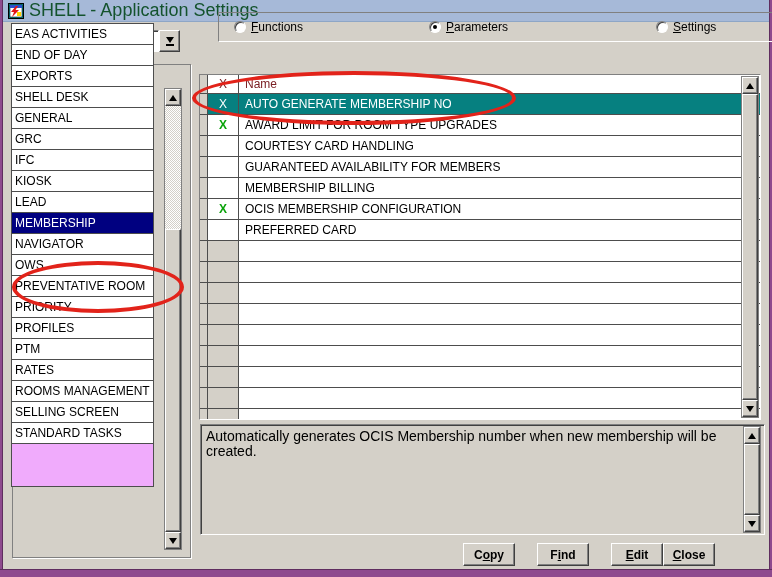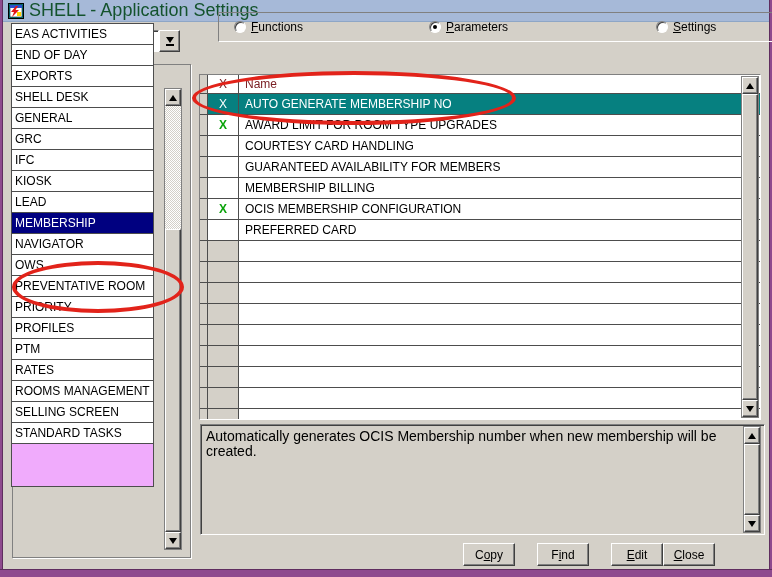--- a/index.html
+++ b/index.html
@@ -87,21 +87,21 @@
   .trow .c-x.green { color:#0aa30a; font-weight:bold; }
   .trow.sel .c-x, .trow.sel .c-name { background:#068080; color:#fff; }
   .trow.empty .c-x { background:#d4d0c8; }
 
   
   #desc-box { position:absolute; left:197px; top:424px; width:565px; height:111px; background:#d4d0c8; }
   #desc-text { position:absolute; left:5px; top:4px; right:24px; font-size:14px; color:#000; line-height:15px; }
 
   
   .btn { position:absolute; top:543px; width:52px; height:23px; font-size:12px; color:#000;
-         display:flex; align-items:center; justify-content:center; cursor:pointer; }
+         display:flex; align-items:center; justify-content:center; cursor:pointer;font-weight:bold; }
   #btn-copy { left:460px; } #btn-find { left:534px; } #btn-edit { left:608px; } #btn-close { left:660px; }
 
   
   .annotation { position:absolute; border:4px solid #e2231a; border-radius:50%; pointer-events:none; }
   #annot-membership { left:12px; top:261px; width:172px; height:52px; }
   #annot-autogen { left:192px; top:71px; width:324px; height:54px; }
 </style>
 </head>
 <body>
 

